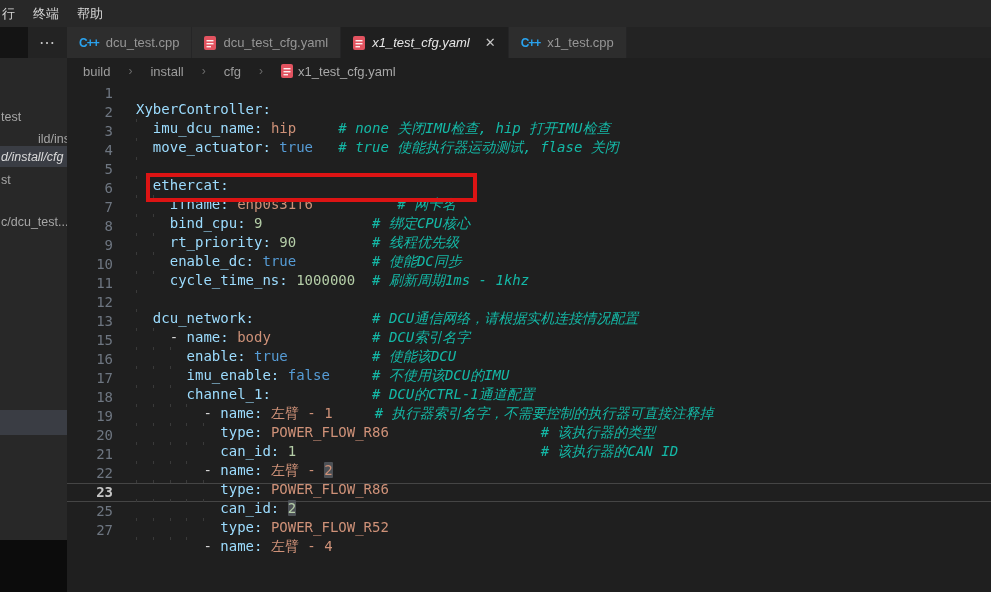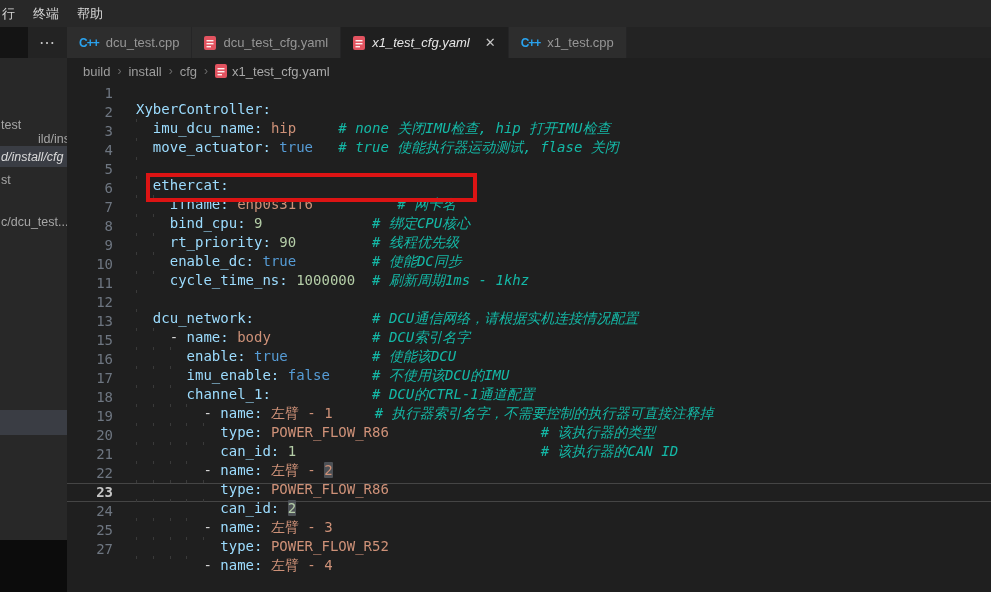--- a/index.html
+++ b/index.html
@@ -20,21 +20,21 @@
   .tabs{position:absolute;left:67px;top:0;height:31px;display:flex;}
   .tab{height:31px;display:flex;align-items:center;gap:7px;padding:0 12px;background:#2d2d2d;
        color:#969696;font-size:13px;border-right:1px solid #252526;white-space:nowrap;}
   .tab.active{background:#1f1f1f;color:#e7e7e7;}
   .tab.active .tab-label{font-style:italic;}
   .tab-close{margin-left:8px;color:#c5c5c5;font-size:13px;line-height:13px;}
 
   
   .breadcrumb{position:absolute;left:67px;top:58px;width:924px;height:26px;background:#1f1f1f;
               display:flex;align-items:center;padding-left:16px;box-sizing:border-box;
-              color:#9d9d9d;font-size:13px;gap:0;}
+              color:#9d9d9d;font-size:13px;gap:11px;}
   .crumb{display:flex;align-items:center;}
   .crumb-sep{color:#6a6a6a;margin:0 7px;font-size:12px;}
   .crumb-file{display:flex;align-items:center;gap:5px;color:#a8a8a8;}
 
   
   .sidebar{position:absolute;left:0;top:58px;width:67px;height:534px;background:#282828;overflow:hidden;}
   .side-item{position:absolute;left:0;width:67px;height:21px;display:flex;align-items:center;
              color:#a6a6a6;font-size:12.5px;white-space:nowrap;overflow:hidden;padding-left:1px;}
   .side-item.selected{background:#3a3d44;color:#dadada;font-style:italic;}
   .side-band{position:absolute;left:0;width:67px;background:#3a3d44;}
@@ -104,21 +104,21 @@
           <span class="tab-close">✕</span>
         </div>
         <div class="tab">
           <span class="icon-cpp">C++</span>
           <span class="tab-label">x1_test.cpp</span>
         </div>
       </div>
   </div>
 
   <div class="sidebar">
-      <div class="side-item" style="top: 56px;">test</div>
+      <div class="side-item" style="top: 48px;">test</div>
       <div class="side-item" style="top: 70px; margin-left: 37px;">ild/install...</div>
       <div class="side-item selected" style="top: 88px;">d/install/cfg</div>
       <div class="side-item" style="top: 111px;">st</div>
       <div class="side-item" style="top: 153px;">c/dcu_test...</div>
       <div class="side-band" style="top: 352px; height: 25px;"></div>
       <div class="side-black" style="top: 482px; height: 52px;"></div>
     </div>
 
   <div class="breadcrumb">
       <span class="crumb">build</span>
@@ -223,24 +223,20 @@
       </div>
       <div class="line">
         <div class="gutter">22</div>
         <div class="code"><span class="guide" style="left: 15px;"></span><span class="guide" style="left: 31.8px;"></span><span class="guide" style="left: 48.6px;"></span><span class="guide" style="left: 65.4px;"></span><span class="guide" style="left: 82.2px;"></span><span class="t-p">          </span><span class="t-k">type:</span><span class="t-p"> </span><span class="t-s">POWER_FLOW_R86</span></div>
       </div>
       <div class="line current">
         <div class="gutter">23</div>
         <div class="code"><span class="guide" style="left: 15px;"></span><span class="guide" style="left: 31.8px;"></span><span class="guide" style="left: 48.6px;"></span><span class="guide" style="left: 65.4px;"></span><span class="guide" style="left: 82.2px;"></span><span class="t-p">          </span><span class="t-k">can_id:</span><span class="t-p"> </span><span class="t-n t-hl">2</span></div>
       </div>
       <div class="line">
-        <div class="gutter">24</div>
-        <div class="code"><span class="guide" style="left: 15px;"></span><span class="guide" style="left: 31.8px;"></span><span class="guide" style="left: 48.6px;"></span><span class="guide" style="left: 65.4px;"></span><span class="t-p">        </span><span class="t-p">- </span><span class="t-k">name:</span><span class="t-p"> </span><span class="t-s">左臂 - 3</span></div>
-      </div>
-      <div class="line">
         <div class="gutter">25</div>
         <div class="code"><span class="guide" style="left: 15px;"></span><span class="guide" style="left: 31.8px;"></span><span class="guide" style="left: 48.6px;"></span><span class="guide" style="left: 65.4px;"></span><span class="guide" style="left: 82.2px;"></span><span class="t-p">          </span><span class="t-k">type:</span><span class="t-p"> </span><span class="t-s">POWER_FLOW_R52</span></div>
       </div>
       <div class="line">
         <div class="gutter">27</div>
         <div class="code"><span class="guide" style="left: 15px;"></span><span class="guide" style="left: 31.8px;"></span><span class="guide" style="left: 48.6px;"></span><span class="guide" style="left: 65.4px;"></span><span class="t-p">        </span><span class="t-p">- </span><span class="t-k">name:</span><span class="t-p"> </span><span class="t-s">左臂 - 4</span></div>
       </div>
     </div>
 
   <div class="annotation-rect" style="border-color: rgb(220, 20, 20);"></div>

